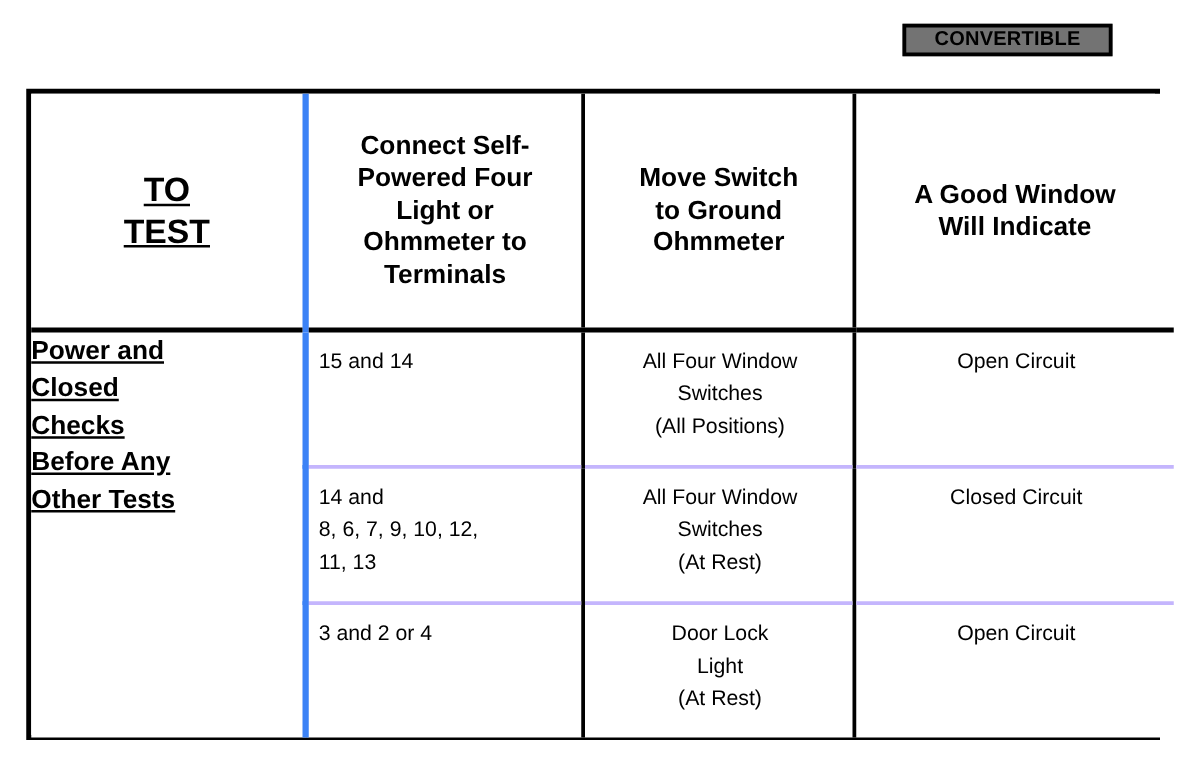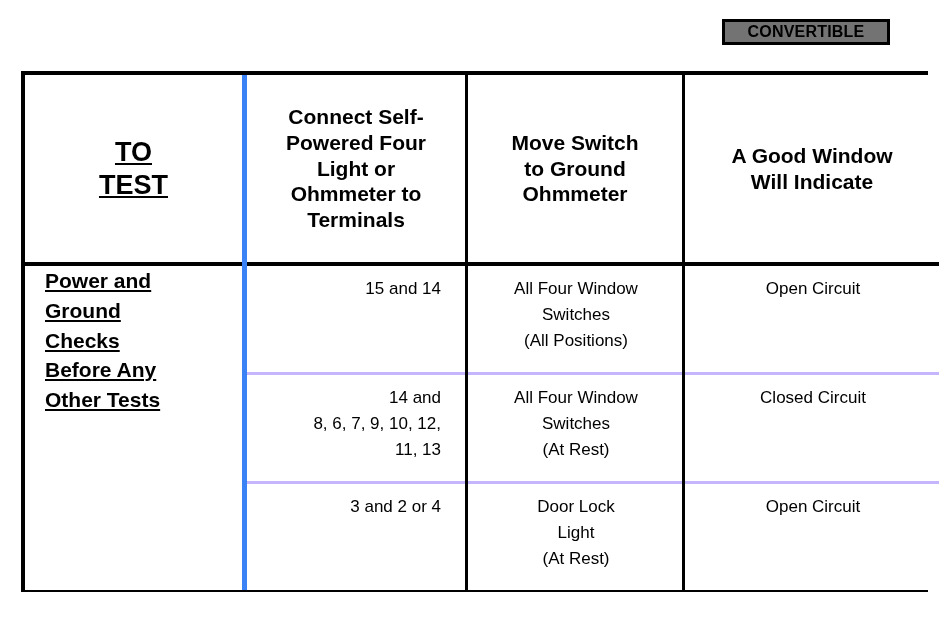--- a/index.html
+++ b/index.html
@@ -94,37 +94,36 @@
   .hdr-line { display: block; white-space: nowrap; }
 
   
   .rowspan-cell {
     font-weight: bold;
     font-size: 21px;
     line-height: 1.42;
     padding: 14px 0 0 14px;
     box-sizing: border-box;
   }
-  .rowspan-cell .hdr-line { white-space: nowrap; padding-left: 20px; }
+  .rowspan-cell .hdr-line { white-space: nowrap; }
 
   
   .body-row td { height: 106px; }
   .body-row.r2 td, .body-row.r3 td { border-top: 3px solid #c4b5fd; }
 
   .cell-inner {
     padding: 10px 10px 6px 12px;
     font-size: 17px;
     line-height: 1.52;
     box-sizing: border-box;
   }
   .cell-center {
-    text-align: right;
+    text-align: left;
     padding-left: 8px;
-    padding-right: 24px;
-    margin-left: 40px;
+    padding-right: 4px;
   }
   .cell-left { text-align: center; }
   .cell-line { display: block; white-space: nowrap; }
 </style>
 </head>
 <body>
 
 <div class="badge">
   <span class="badge-label">CONVERTIBLE</span>
 </div>
@@ -159,21 +158,21 @@
           <div class="hdr-cell">
             <span class="hdr-line">A Good Window</span>
             <span class="hdr-line">Will Indicate</span>
           </div>
         </td>
       </tr>
 
       <tr class="body-row r1">
         <td class="col-1 vdiv-thick rowspan-cell" rowspan="3">
           <span class="hdr-line">Power and</span>
-          <span class="hdr-line">Ground</span>
+          <span class="hdr-line">Closed</span>
           <span class="hdr-line">Checks</span>
           <span class="hdr-line">Before Any</span>
           <span class="hdr-line">Other Tests</span>
         </td>
         <td class="col-2 vdiv-thin">
           <div class="cell-inner cell-center">
             <span class="cell-line">15 and 14</span>
           </div>
         </td>
         <td class="col-3 vdiv-thin">

